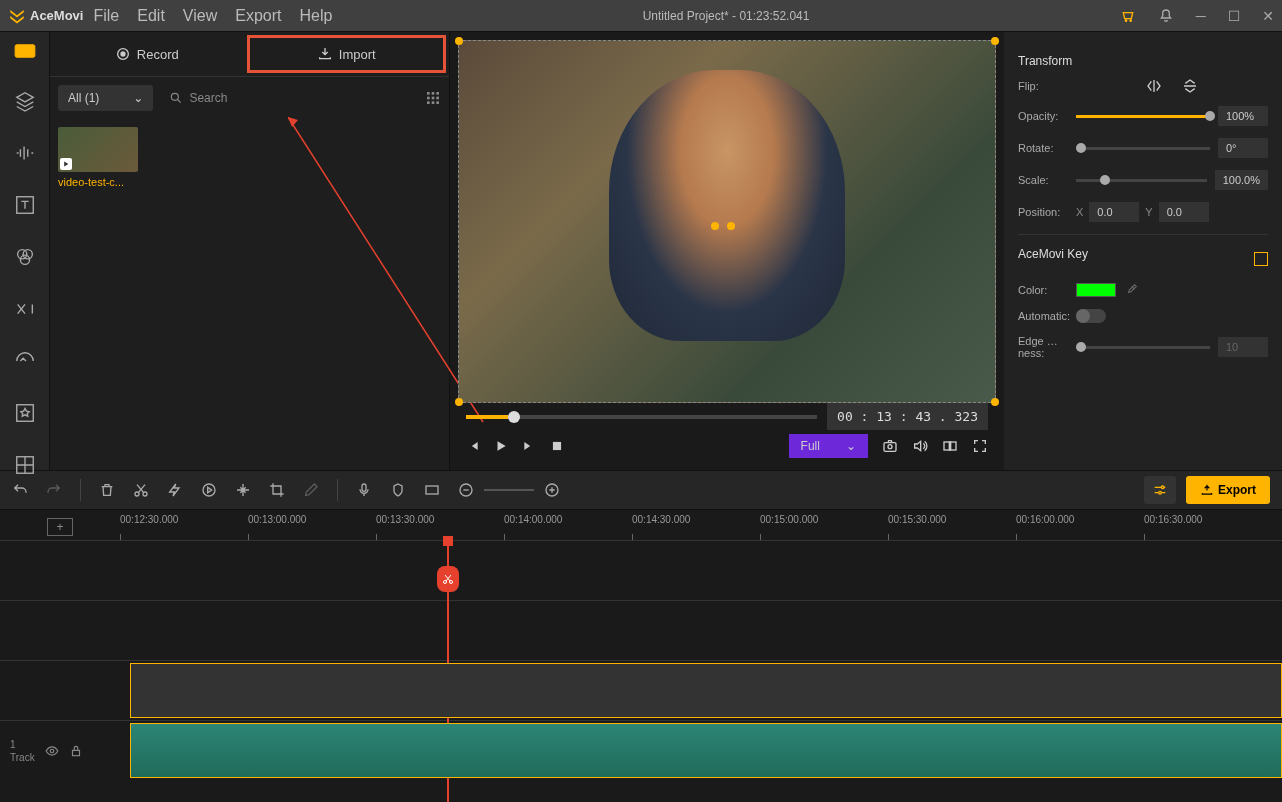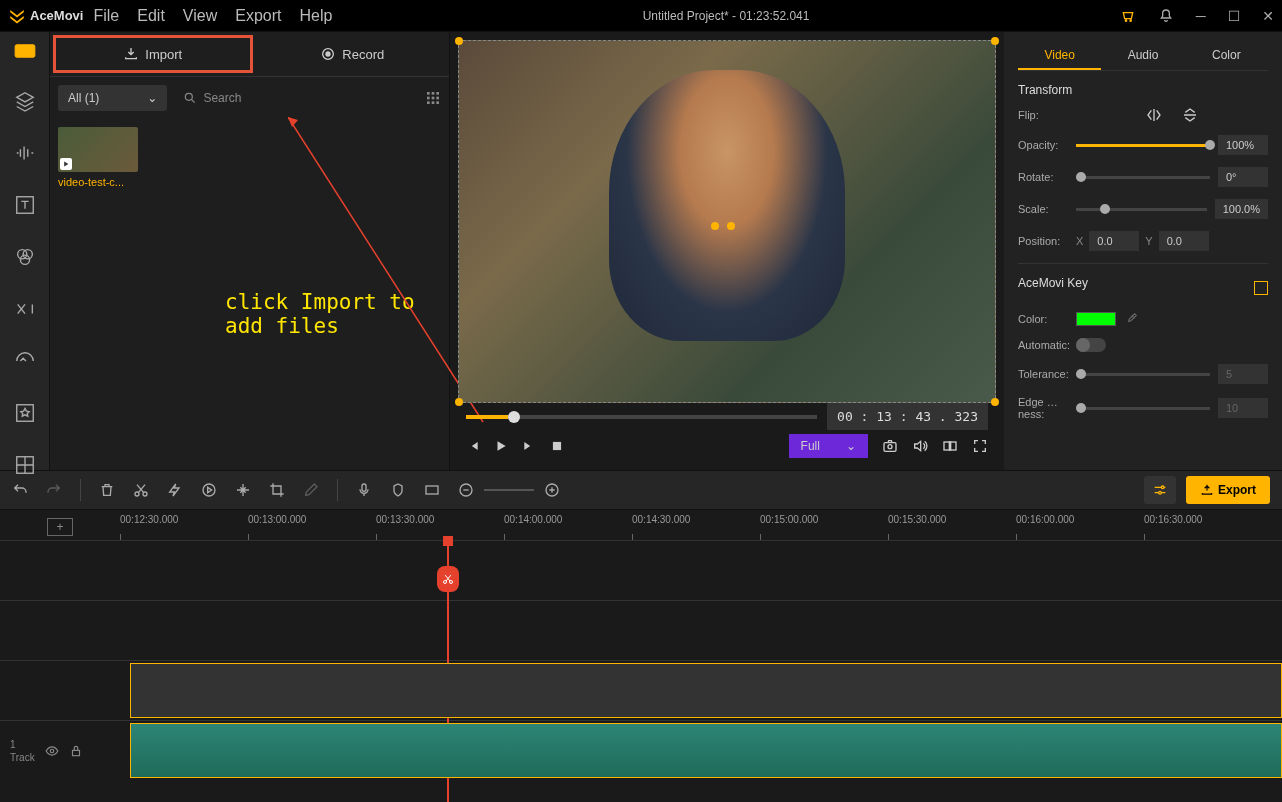--- a/index.html
+++ b/index.html
@@ -1,35 +1,35 @@
 <!DOCTYPE html>
 <html><head>
 <meta charset="utf-8">
 <style>
 *{margin:0;padding:0;box-sizing:border-box;font-family:Arial,sans-serif;}
 body{background:#1d1d1d;color:#ccc;font-size:12px;width:1282px;height:802px;overflow:hidden;}
-.titlebar{height:32px;background:#000000;display:flex;align-items:center;padding:0 8px;border-bottom:1px solid #111;}
+.titlebar{height:32px;background:#404040;display:flex;align-items:center;padding:0 8px;border-bottom:1px solid #111;}
 .logo{display:flex;align-items:center;gap:4px;margin-right:10px;}
 .logo-icon{width:18px;height:18px;}
 .logo-text{color:#ddd;font-size:13px;font-weight:600;}
 .menu{display:flex;gap:18px;}
 .menu-item{color:#bbb;font-size:16px;cursor:pointer;}
 .title-center{flex:1;text-align:center;color:#bbb;font-size:12px;}
 .winbtns{display:flex;gap:22px;align-items:center;}
 .winbtn{color:#aaa;cursor:pointer;font-size:14px;}
 .main{display:flex;height:438px;}
 .sidebar{width:50px;background:#262626;display:flex;flex-direction:column;align-items:center;padding-top:10px;gap:30px;border-right:1px solid #111;}
 .side-icon{width:26px;height:26px;display:flex;align-items:center;justify-content:center;cursor:pointer;}
 .side-icon.active svg{fill:#ffb400;stroke:#ffb400;}
 .mediapanel{width:400px;background:#1e1e1e;display:flex;flex-direction:column;border-right:1px solid #111;position:relative;}
 .tabbar{display:flex;height:45px;border-bottom:1px solid #333;}
 .tab{flex:1;display:flex;align-items:center;justify-content:center;gap:6px;color:#ccc;font-size:13px;cursor:pointer;}
 .import-tab{border:3px solid #e55338;margin:3px;}
 .filterbar{display:flex;align-items:center;padding:8px;gap:10px;}
-.dropdown{background:#333;padding:6px 10px;border-radius:3px;display:flex;align-items:center;gap:48px;font-size:12px;cursor:pointer;}
+.dropdown{background:#333;padding:6px 10px;border-radius:3px;display:flex;align-items:center;gap:34px;font-size:12px;cursor:pointer;}
 .search{flex:1;display:flex;align-items:center;gap:6px;padding:6px;color:#888;}
 .gridview{cursor:pointer;}
 .thumbs{padding:8px;}
 .thumb{width:80px;display:flex;flex-direction:column;gap:4px;}
 .thumb-img{width:80px;height:45px;background:linear-gradient(135deg,#4a5c3a,#6b5a3a);position:relative;border-radius:2px;}
 .thumb-play{position:absolute;bottom:2px;left:2px;width:12px;height:12px;background:#fff;border-radius:2px;display:flex;align-items:center;justify-content:center;}
 .thumb-label{color:#ffb400;font-size:11px;overflow:hidden;text-overflow:ellipsis;white-space:nowrap;}
 .annot-text{position:absolute;top:258px;left:175px;color:#ffe600;font-family:monospace;font-size:21px;}
 .annot-arrow{position:absolute;top:85px;left:238px;pointer-events:none;}
 .preview{flex:1;background:#1a1a1a;display:flex;flex-direction:column;padding:8px;}
@@ -177,32 +177,32 @@
     <div class="side-icon">
         <svg width="22" height="22" viewBox="0 0 24 24" fill="none" stroke="#aaa" stroke-width="1.5">
           <rect x="3" y="3" width="18" height="18"></rect>
           <path d="M12 3v18M3 12h18"></path>
         </svg>
       </div>
   </div>
 
   <div class="mediapanel">
     <div class="tabbar">
-      <div class="tab import-tab">
-        <svg width="16" height="16" viewBox="0 0 24 24" fill="none" stroke="#ccc" stroke-width="2">
-            <path d="M12 3v10m-4-4l4 4 4-4M4 17v2h16v-2"></path>
-          </svg>
-        <span>Import</span>
-      </div>
       <div class="tab">
         <svg width="16" height="16" viewBox="0 0 24 24" fill="none" stroke="#ccc" stroke-width="2">
             <circle cx="12" cy="12" r="8"></circle>
             <circle cx="12" cy="12" r="3" fill="#ccc"></circle>
           </svg>
         <span>Record</span>
+      </div>
+      <div class="tab import-tab">
+        <svg width="16" height="16" viewBox="0 0 24 24" fill="none" stroke="#ccc" stroke-width="2">
+            <path d="M12 3v10m-4-4l4 4 4-4M4 17v2h16v-2"></path>
+          </svg>
+        <span>Import</span>
       </div>
     </div>
     <div class="filterbar">
       <div class="dropdown">
         <span>All (1)</span>
         <span>⌄</span>
       </div>
       <div class="search">
         <svg width="14" height="14" viewBox="0 0 24 24" fill="none" stroke="#888" stroke-width="2">
             <circle cx="10" cy="10" r="6"></circle>
@@ -229,21 +229,20 @@
         <div class="thumb-img">
             <div class="thumb-play">
               <svg width="6" height="6" viewBox="0 0 10 10">
                 <path fill="#333" d="M2 1l7 4-7 4z"></path>
               </svg>
             </div>
           </div>
         <div class="thumb-label">video-test-c...</div>
       </div>
     </div>
-    <div class="annot-text">click Import to add files</div>
     <svg class="annot-arrow" width="210" height="320">
         <line x1="0" y1="0" x2="195" y2="305" stroke="#e5412d" stroke-width="1.5"></line>
         <path d="M0 0 L10 3 L4 10 Z" fill="#e5412d"></path>
       </svg>
   </div>
 
   <div class="preview">
     <div class="video-frame">
       <div class="handle h1"></div>
       <div class="handle h2"></div>
@@ -308,25 +307,20 @@
         <span>
             <svg width="16" height="16" viewBox="0 0 24 24" fill="none" stroke="#ccc" stroke-width="2">
               <path d="M4 9V4h5M20 9V4h-5M4 15v5h5M20 15v5h-5"></path>
             </svg>
           </span>
       </div>
     </div>
   </div>
 
   <div class="props">
-    <div class="prop-tabs">
-      <div class="prop-tab active">Video</div>
-      <div class="prop-tab">Audio</div>
-      <div class="prop-tab">Color</div>
-    </div>
     <div class="section">
       <div class="section-title">Transform</div>
       <div class="row">
           <div class="row-label">Flip:</div>
           <div class="row-ctrl" style="justify-content:center;gap:20px;">
         <span class="flipbtn">
               <svg width="16" height="16" viewBox="0 0 24 24" fill="none" stroke="#ccc" stroke-width="2">
                 <path d="M8 5l-5 7 5 7M16 5l5 7-5 7M12 3v18"></path>
               </svg>
             </span>
@@ -391,29 +385,20 @@
               </svg>
             </span>
           </div>
         </div>
       <div class="row disabled">
           <div class="row-label">Automatic:</div>
           <div class="row-ctrl">
             <div class="toggle">
               <div class="toggle-knob"></div>
             </div>
-          </div>
-        </div>
-      <div class="row disabled">
-          <div class="row-label">Tolerance:</div>
-          <div class="row-ctrl">
-            <div class="slider">
-              <div class="slider-knob" style="left:0"></div>
-            </div>
-            <div class="valbox">5</div>
           </div>
         </div>
       <div class="row disabled">
           <div class="row-label">Edge …ness:</div>
           <div class="row-ctrl">
             <div class="slider">
               <div class="slider-knob" style="left:0"></div>
             </div>
             <div class="valbox">10</div>
           </div>

